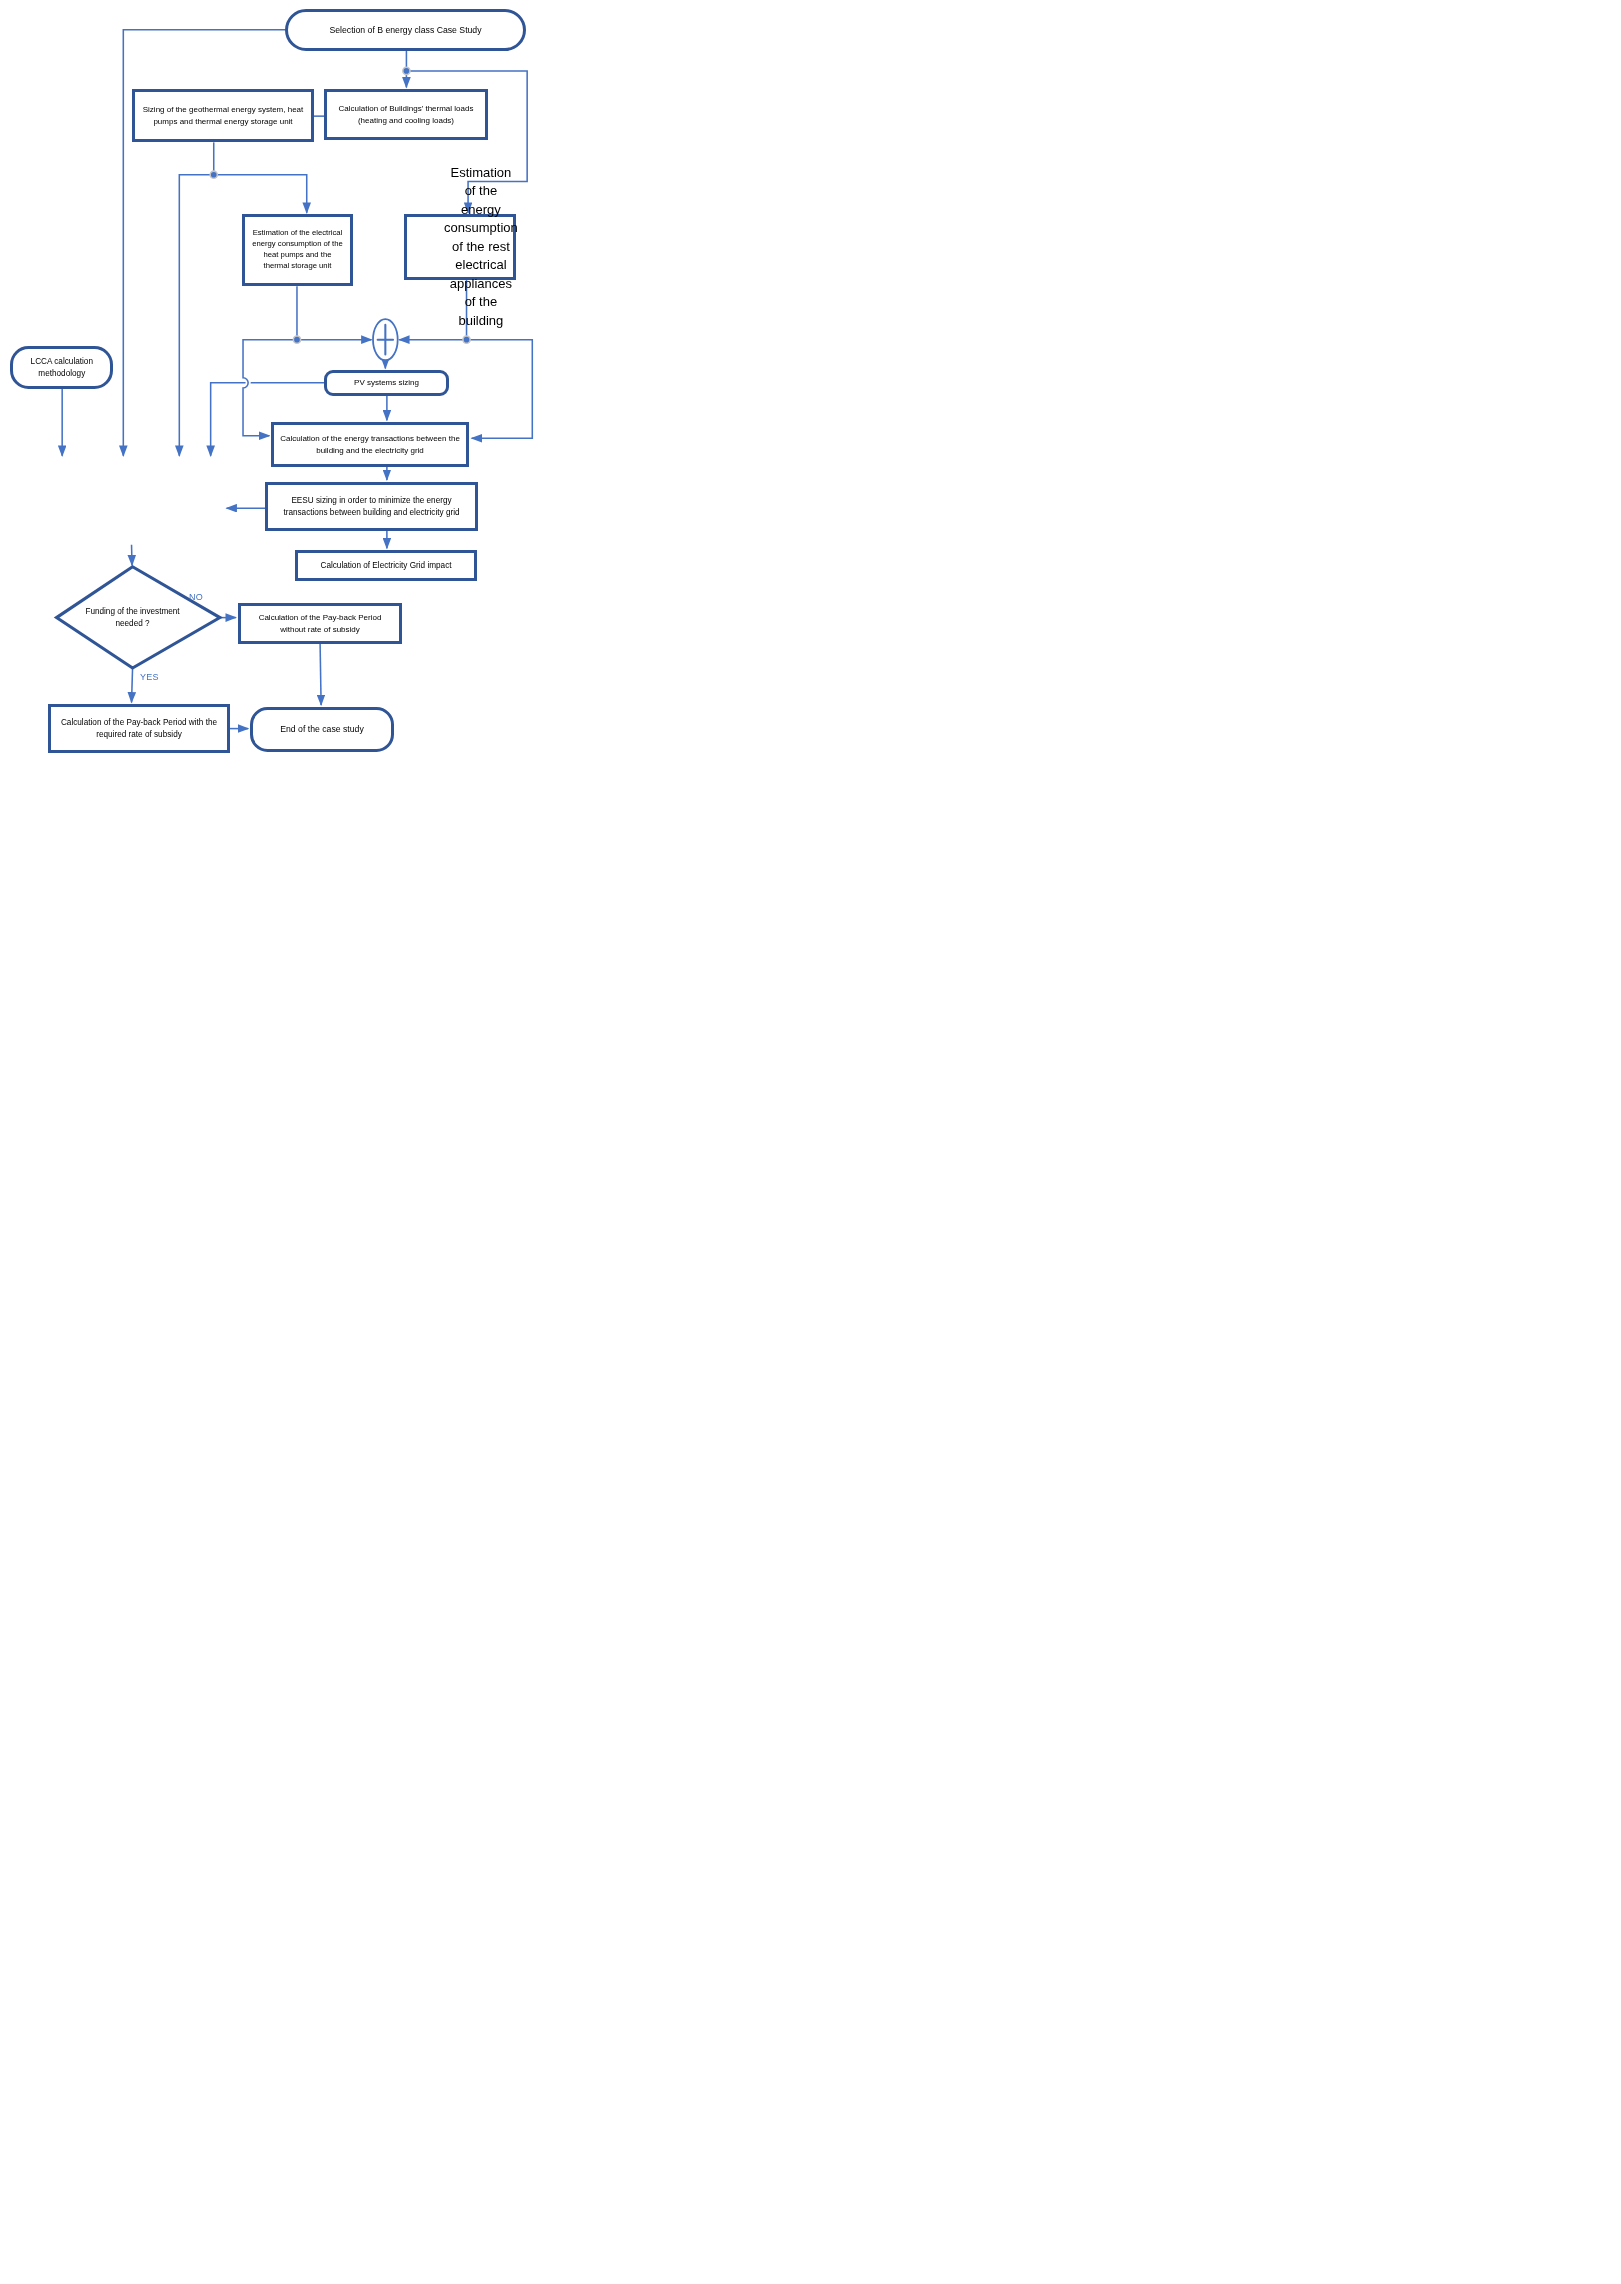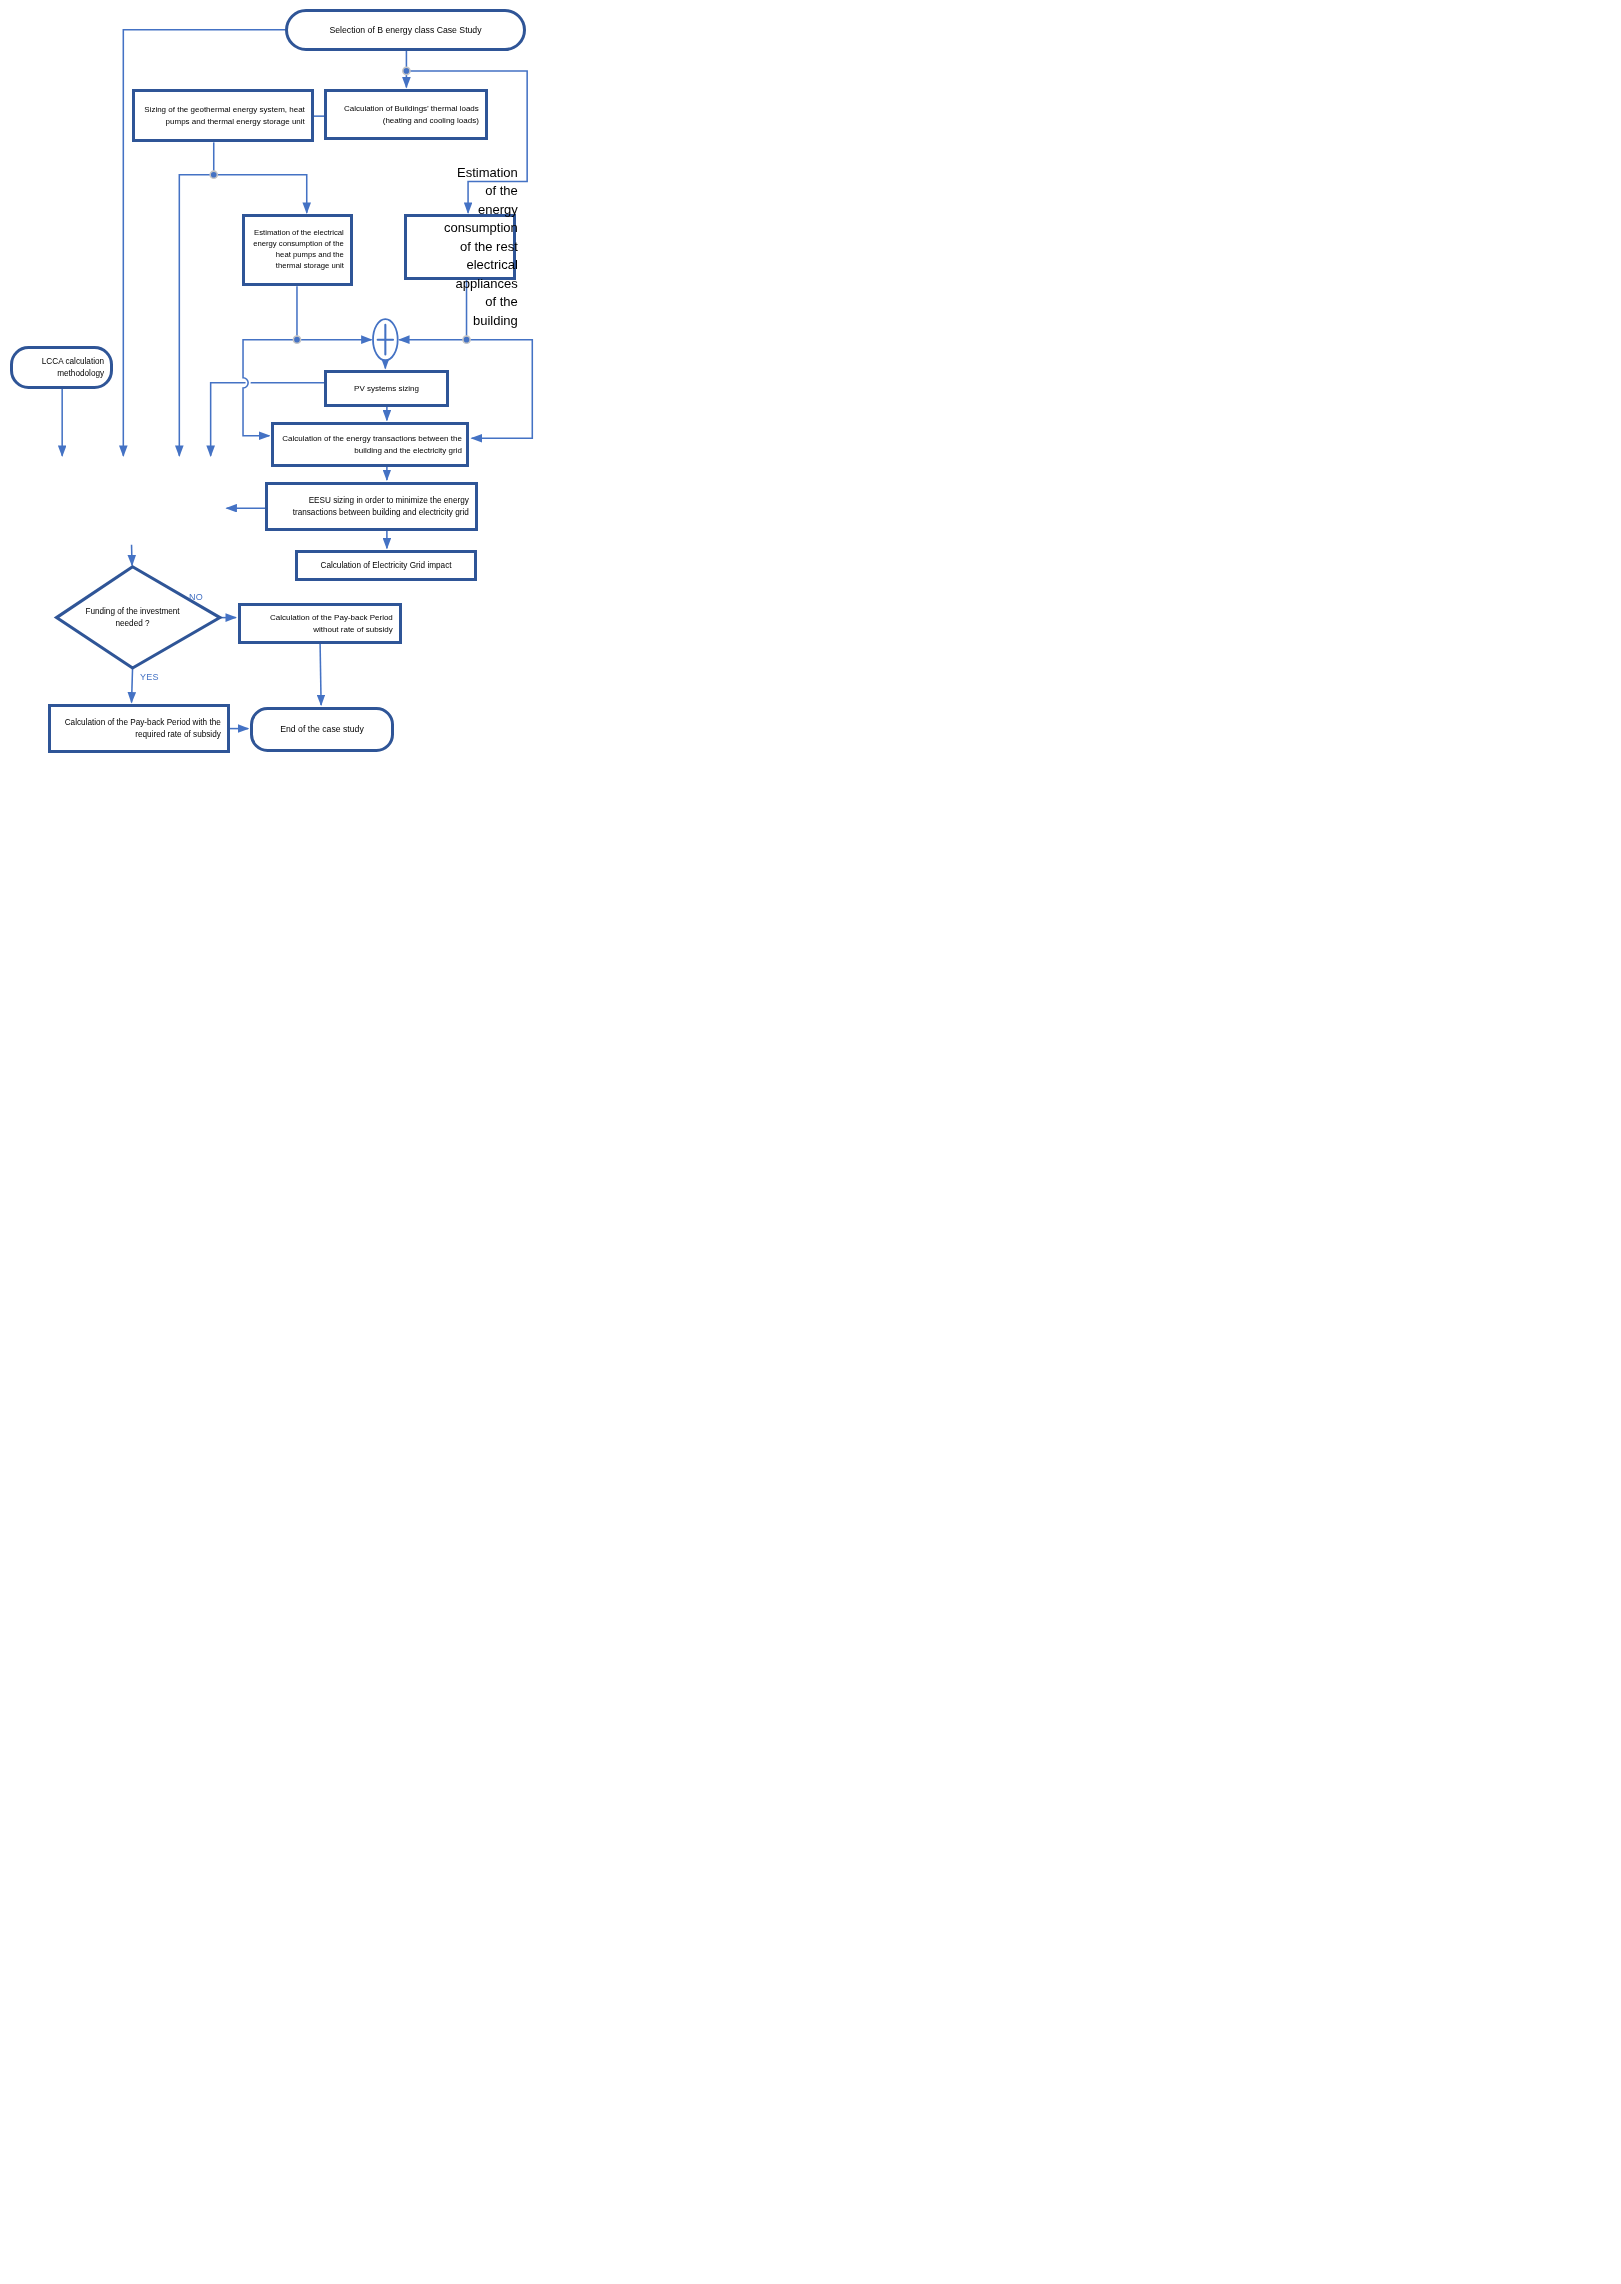--- a/index.html
+++ b/index.html
@@ -18,21 +18,21 @@
   .casing{stroke:#fff;stroke-width:10;fill:none;}
   #arrow path{fill:var(--connector);}
   .jdot{fill:var(--connector);stroke:var(--junction-ring);stroke-width:3;}
   .shape-navy{fill:#fff;stroke:var(--box-border);stroke-width:6;}
   .plusring{fill:#fff;stroke:var(--connector);stroke-width:3.5;}
   .plusbar{stroke:var(--connector);stroke-width:4;stroke-linecap:round;}
   .fbox{
     position:absolute;box-sizing:border-box;z-index:2;
     border:3.1px solid var(--box-border);background:#fff;
     display:flex;align-items:center;justify-content:center;
-    text-align:right;color:var(--text);
+    text-align:center;color:var(--text);
     font-size:8px;line-height:1.42;padding:2.1px 6.2px;
   }
   .terminal{border-radius:22.6px;border-width:3.6px;font-size:8.7px;}
   .overlay{
     position:absolute;box-sizing:border-box;z-index:2;background:transparent;border:none;
     display:flex;align-items:center;justify-content:center;text-align:center;
     color:var(--text);font-size:8.2px;line-height:1.45;
   }
   .edge-label{
     position:absolute;z-index:3;color:var(--edge-label);
@@ -104,21 +104,21 @@
     </div>
 
   <div class="fbox" style="left:242px;top:214px;width:111px;height:72px;font-size:7.7px;">
       <span>Estimation of the electrical energy consumption of the heat pumps and the thermal storage unit</span>
     </div>
 
   <div class="fbox" style="left:404px;top:214px;width:112px;height:66px;font-size:13px;padding-left:48px;">
       <span>Estimation of the energy consumption of the rest electrical appliances of the building</span>
     </div>
 
-  <div class="fbox" style="left:324px;top:370px;width:125px;height:37px;">
+  <div class="fbox" style="left:324px;top:370px;width:125px;height:26px;border-radius:9px;">
       <span>PV systems sizing</span>
     </div>
 
   <div class="fbox" style="left:271px;top:422px;width:198px;height:45px;padding:1px 4.1px;">
       <span>Calculation of the energy transactions between the building and the electricity grid</span>
     </div>
 
   <div class="fbox terminal" style="left:10.3px;top:346px;width:103px;height:43px;font-size:8.2px;border-radius:18.5px;">
       <span>LCCA calculation methodology</span>
     </div>

